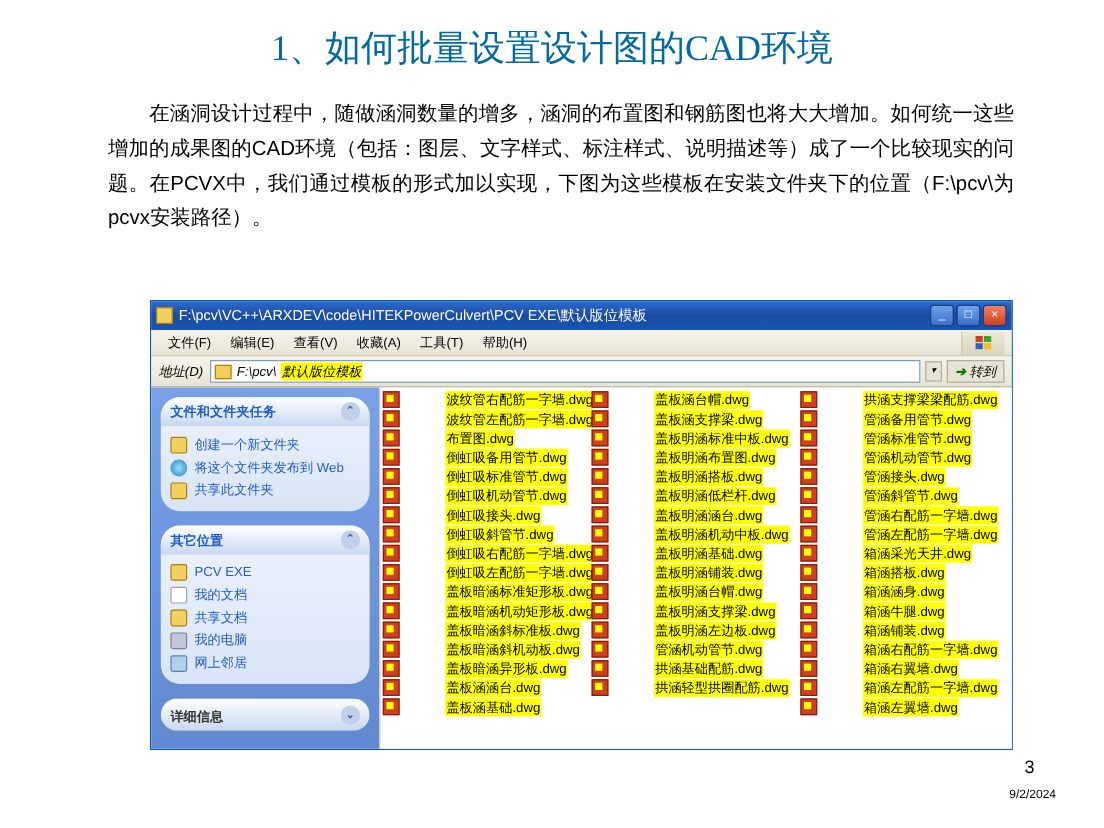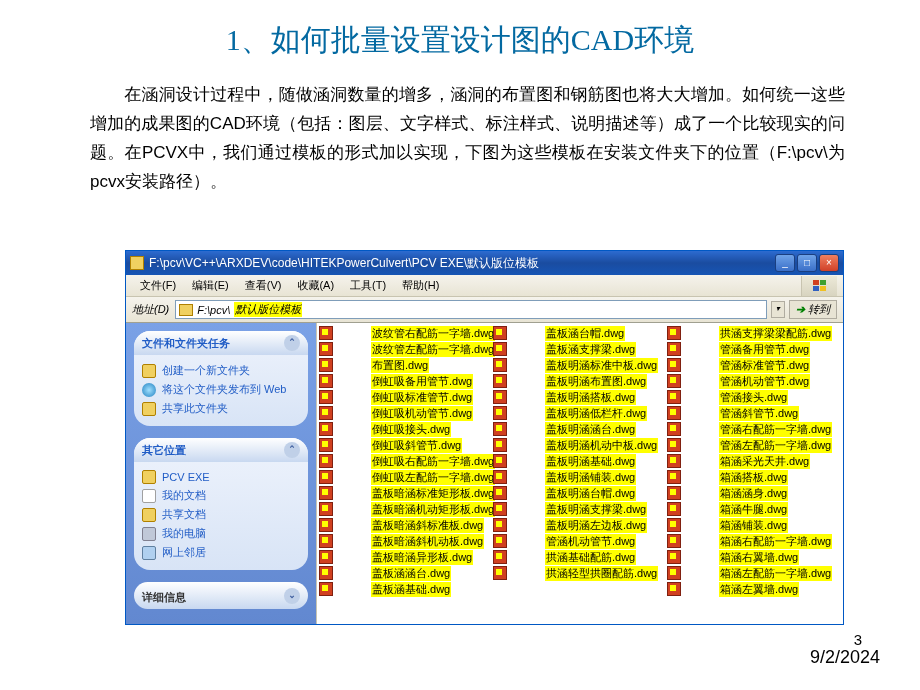--- a/index.html
+++ b/index.html
@@ -217,21 +217,21 @@
     .page-number {
       position: absolute;
       right: 58px;
       bottom: 42px;
       font-size: 15px;
     }
     .page-date {
       position: absolute;
       right: 40px;
       bottom: 22px;
-      font-size: 18px;
+      font-size: 10px;
     }
   </style>
 </head>
 <body>
 
 <div class="slide-title">1、如何批量设置设计图的CAD环境</div>
 <div class="slide-body">　　在涵洞设计过程中，随做涵洞数量的增多，涵洞的布置图和钢筋图也将大大增加。如何统一这些增加的成果图的CAD环境（包括：图层、文字样式、标注样式、说明描述等）成了一个比较现实的问题。在PCVX中，我们通过模板的形式加以实现，下图为这些模板在安装文件夹下的位置（F:\pcv\为pcvx安装路径）。</div>
 
 <div class="explorer-window">
   <div class="titlebar">

